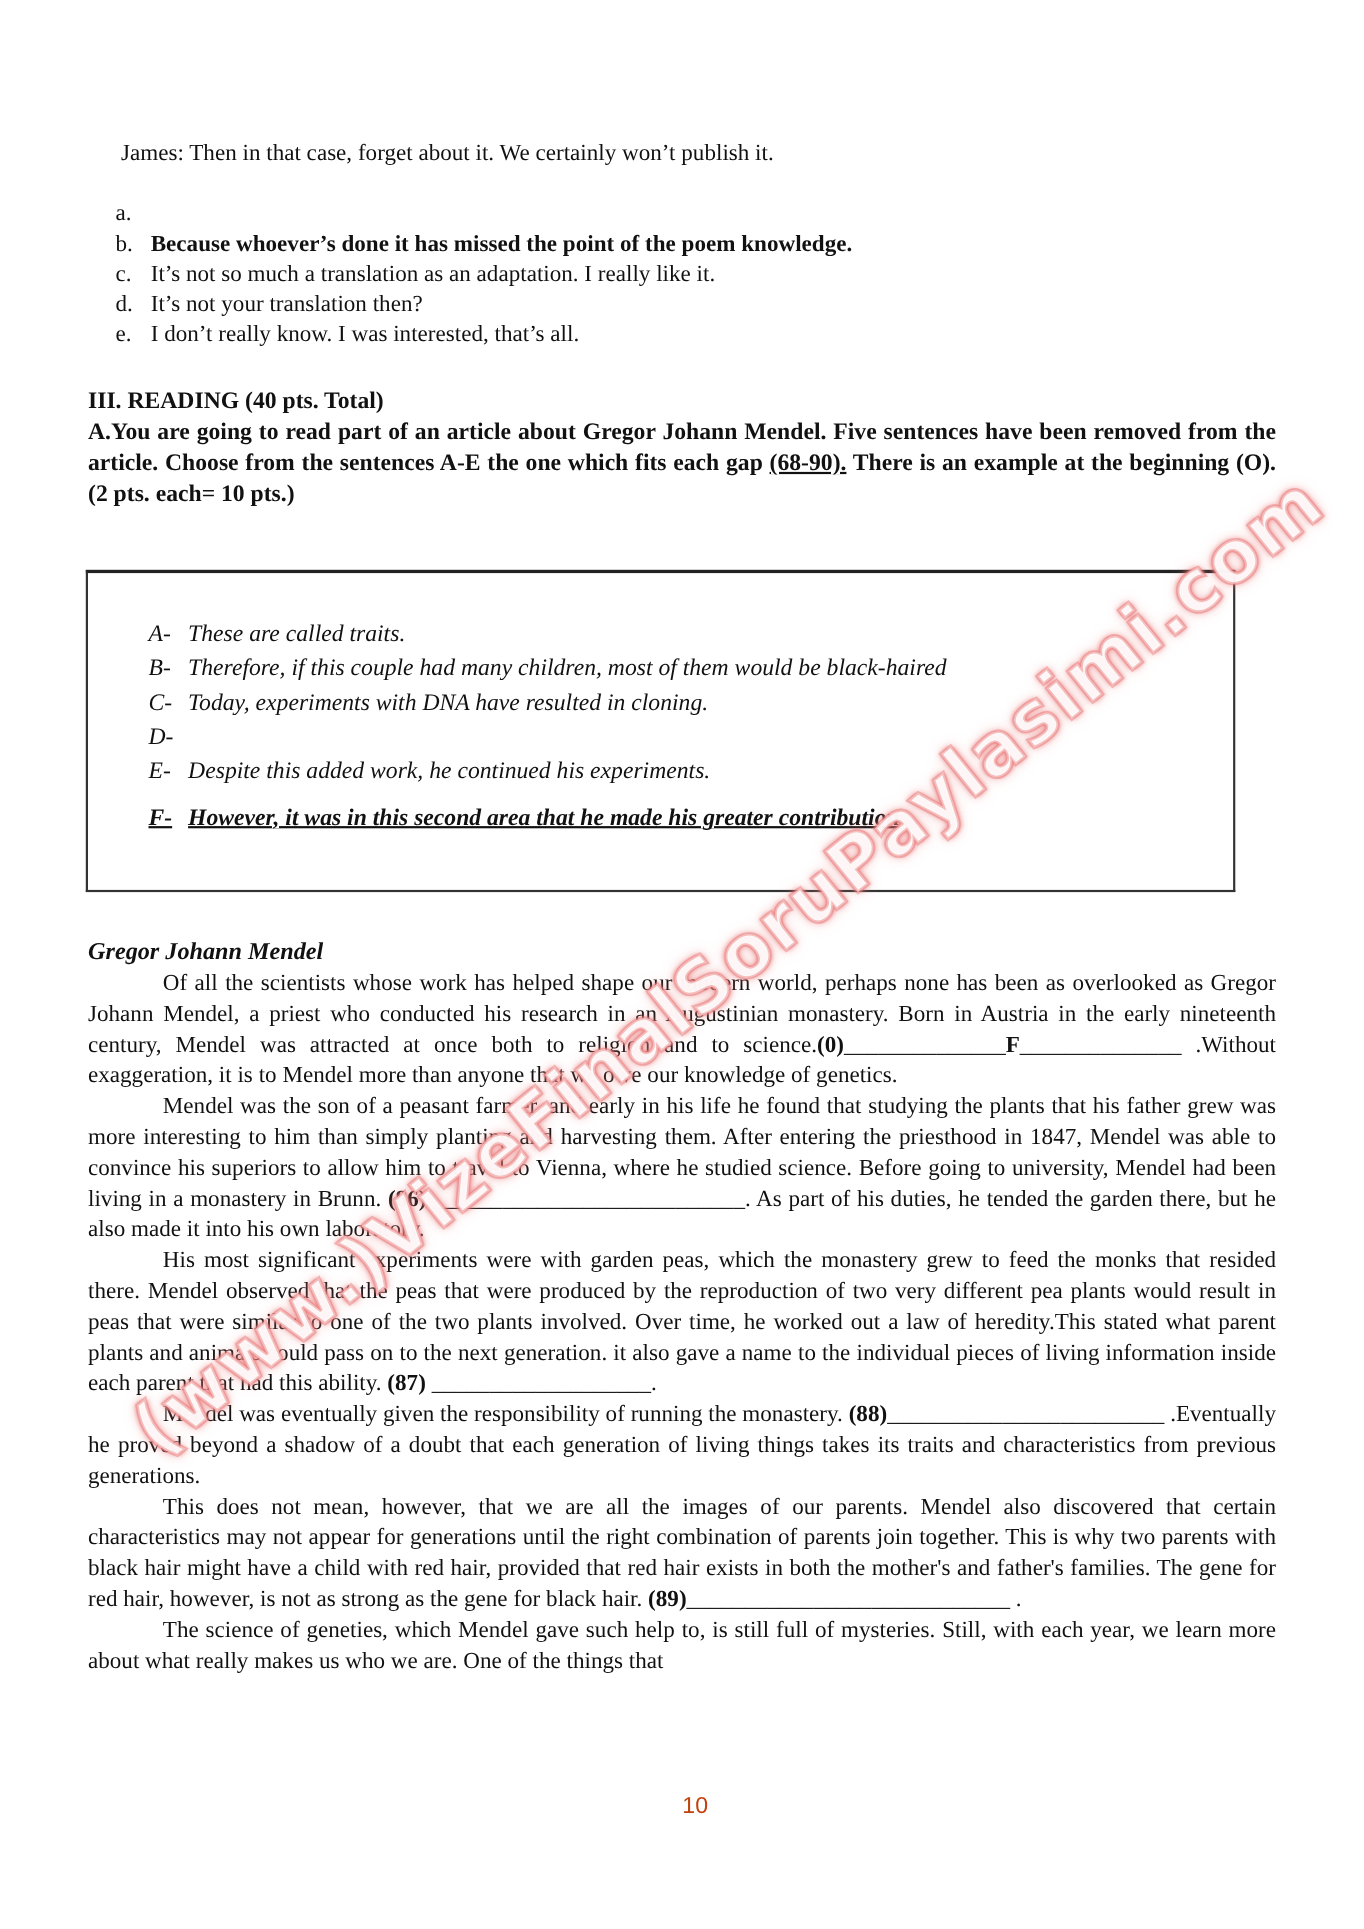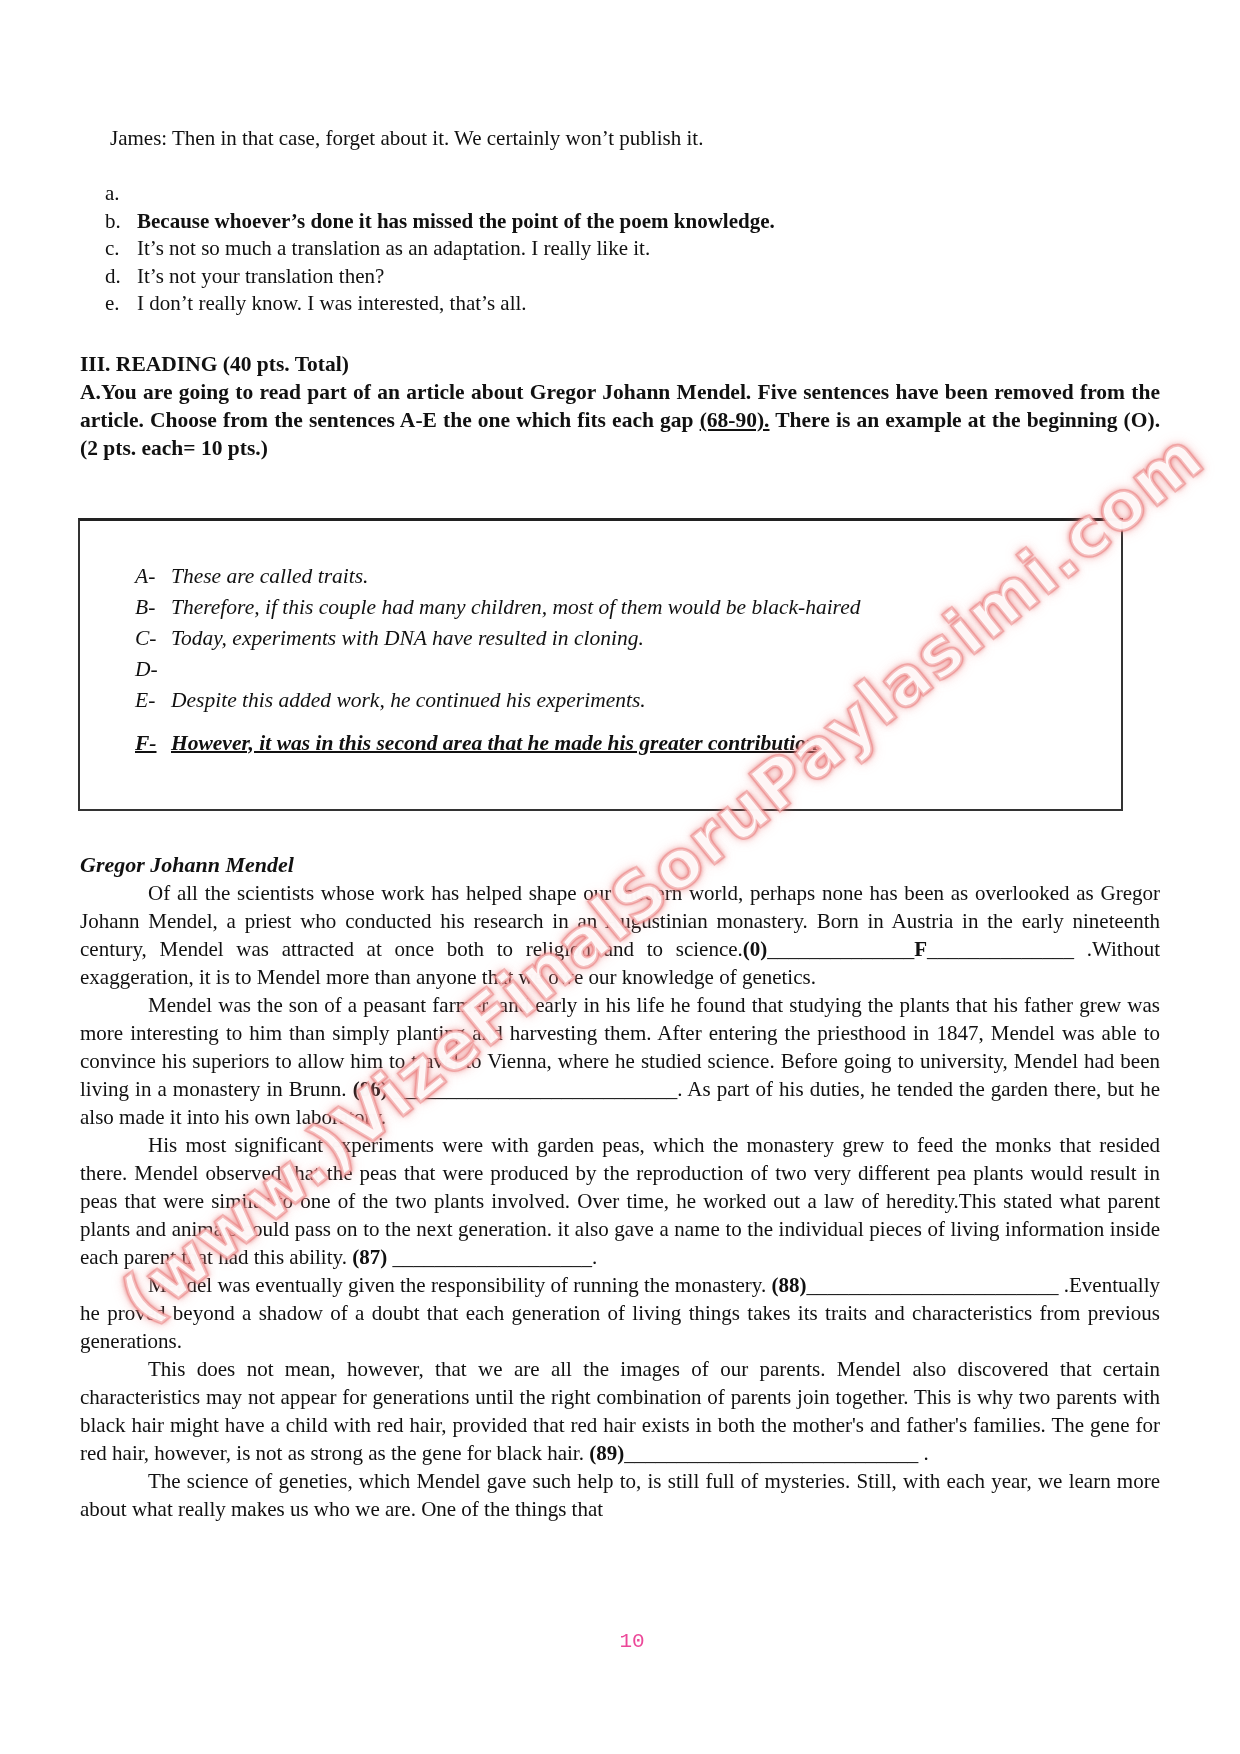--- a/index.html
+++ b/index.html
@@ -85,23 +85,23 @@
     line-height:28px;
     text-align:justify;
     text-indent:68px;
     margin:0;
   }
   .page-number{
     position:absolute;
     left:0;right:0;
     top:1630px;
     text-align:center;
-    font-family:Liberation Mono, monospace;
+    font-family:Liberation Sans, sans-serif;
     font-size:21px;
-    color:#ec4899;
+    color:#c2410c;
     padding-left:24px;
   }
   .watermark{
     position:absolute;
     left:130px;
     top:1270px;
     transform:rotate(-39deg);
     transform-origin:left center;
     white-space:nowrap;
     font-family:"DejaVu Sans","Liberation Sans",sans-serif;

